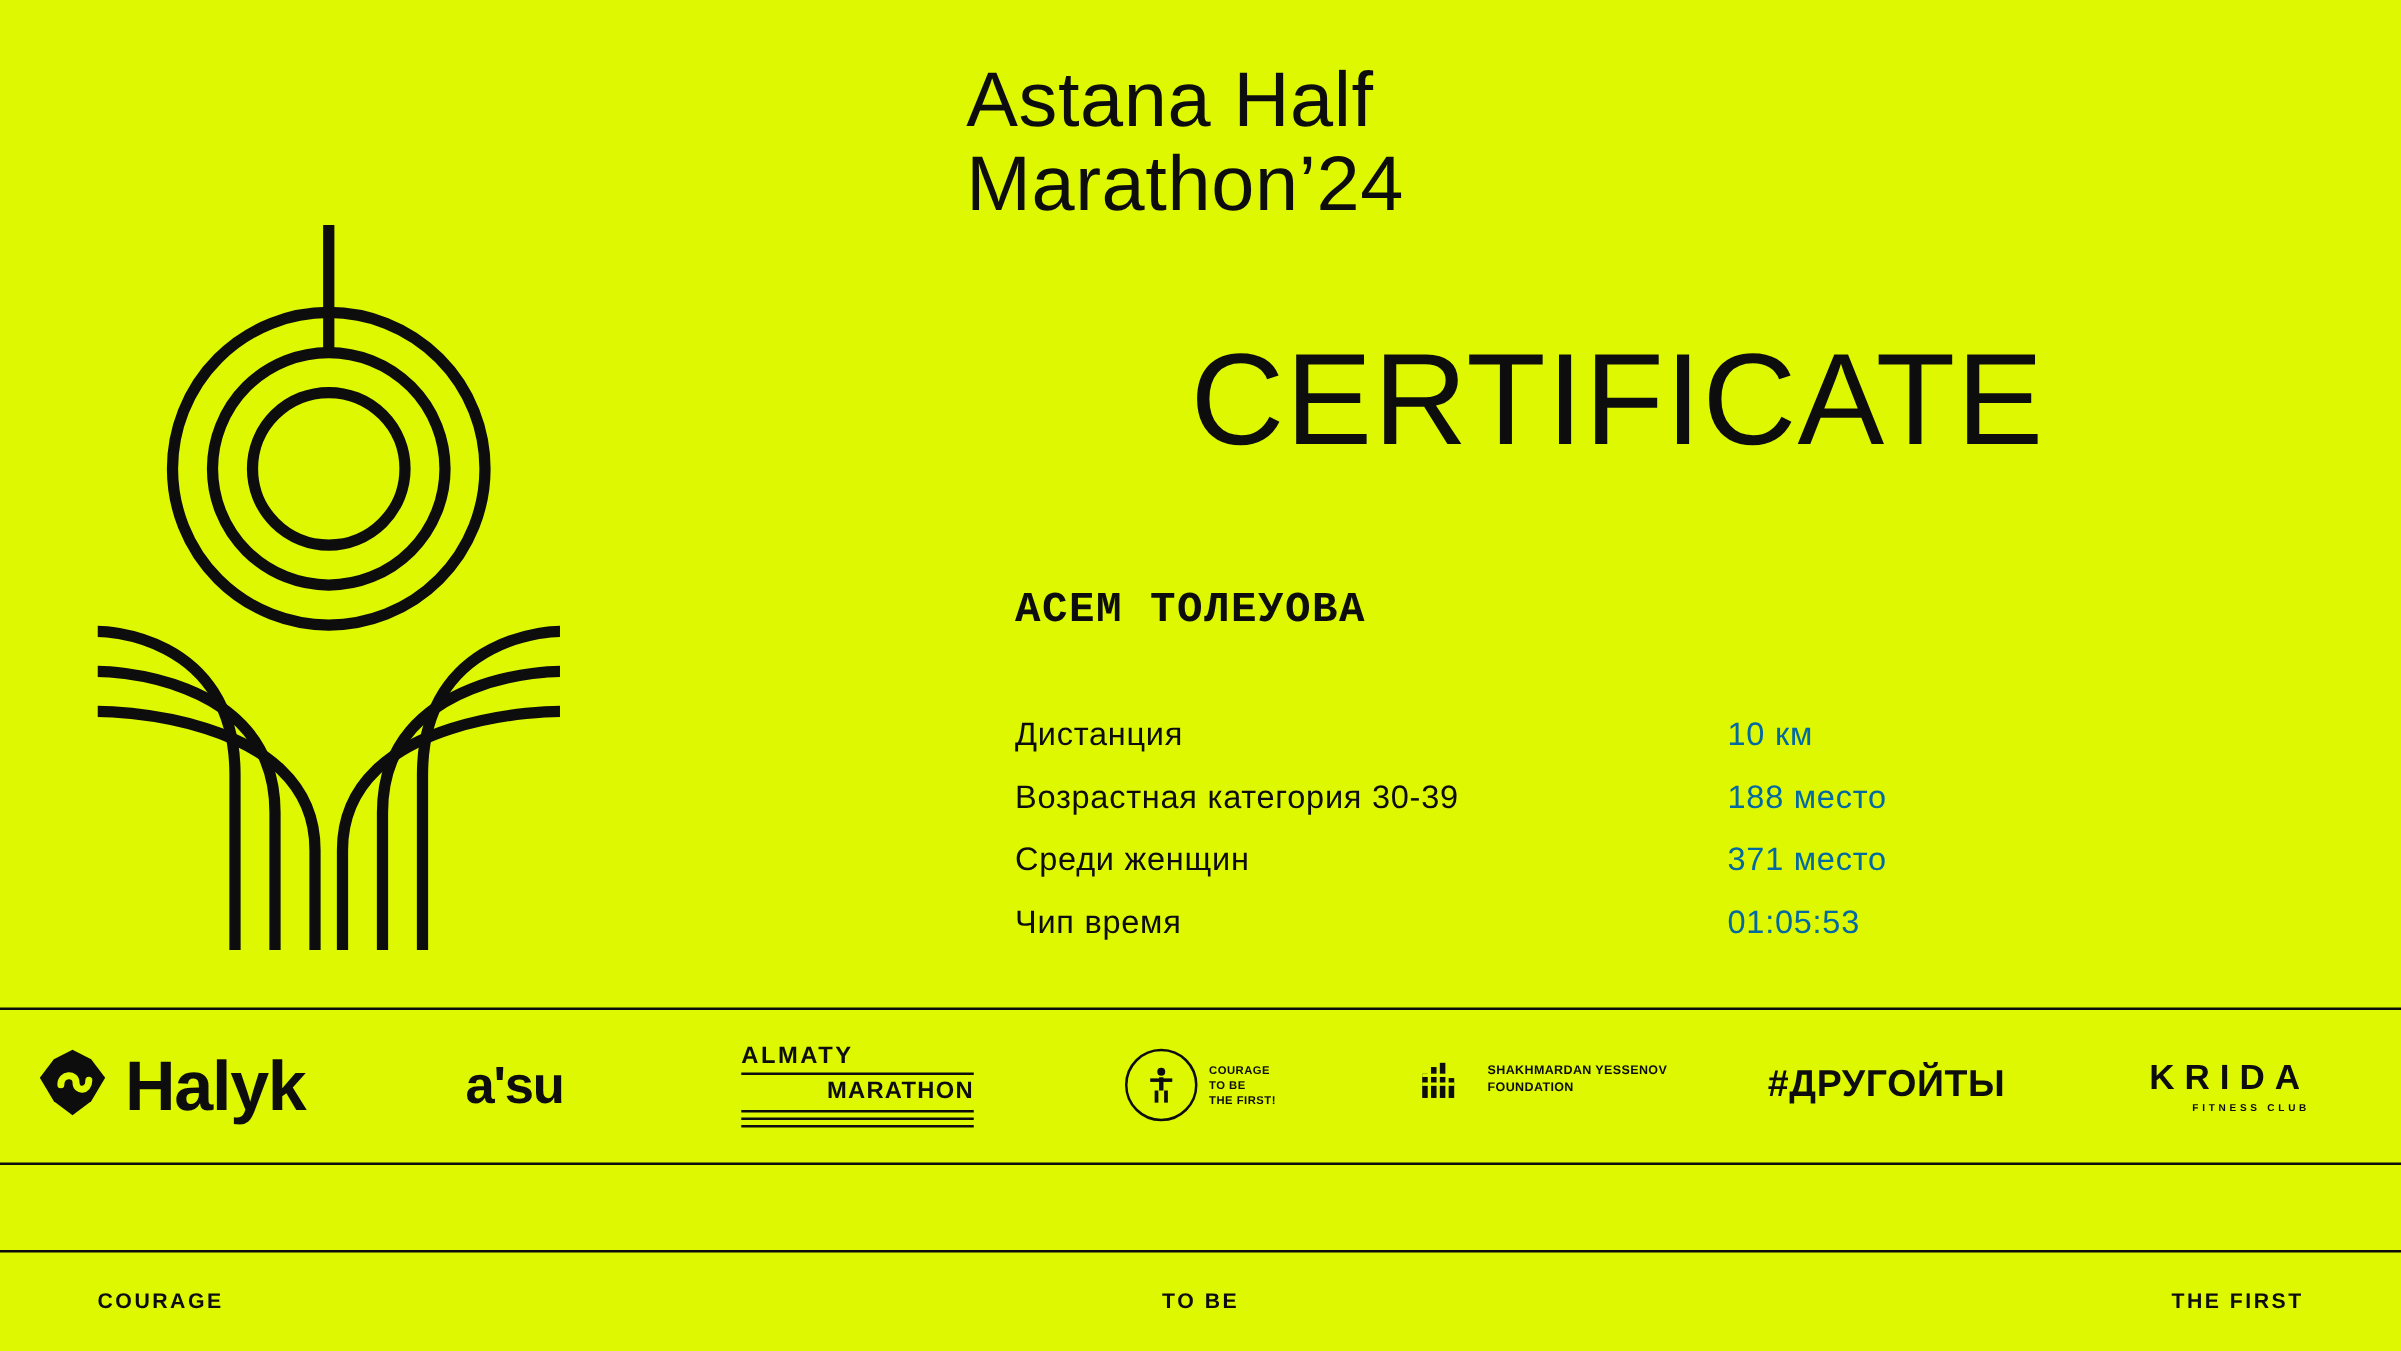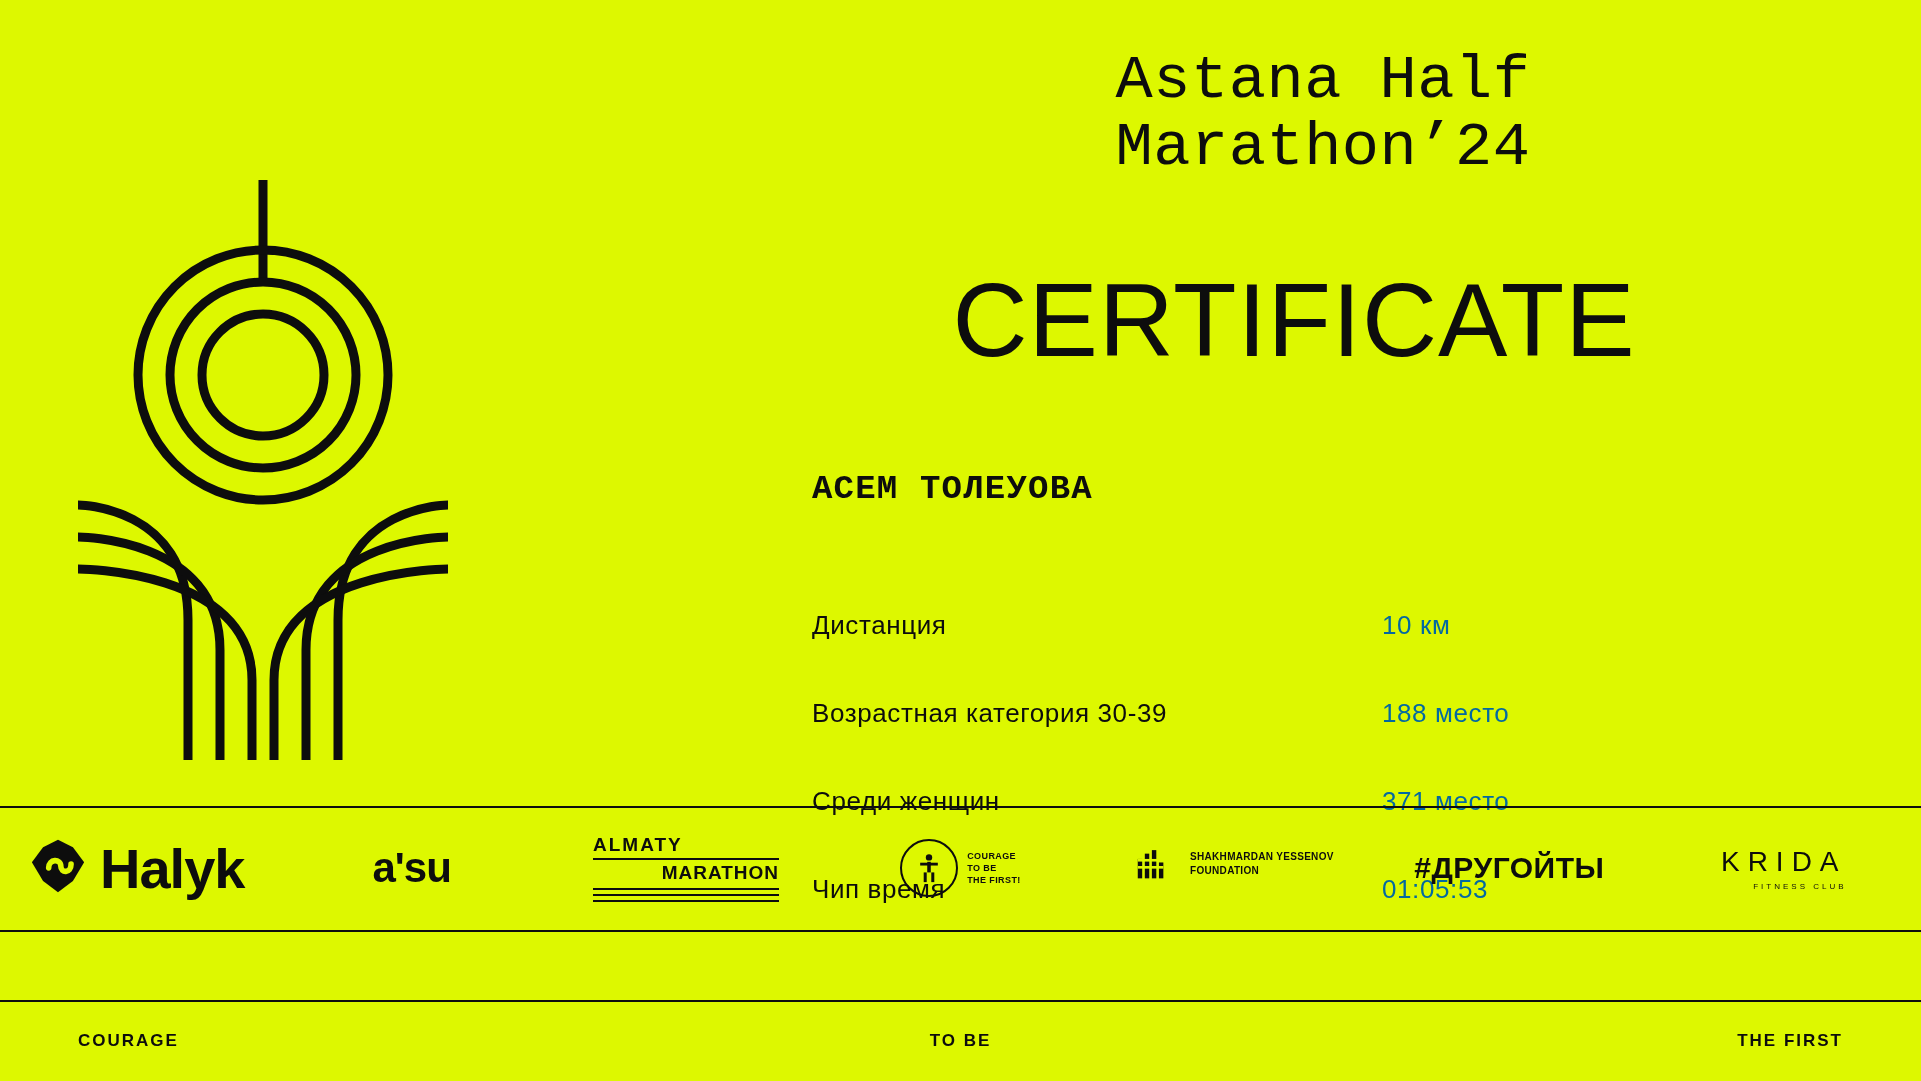--- a/index.html
+++ b/index.html
@@ -22,28 +22,27 @@
     box-sizing: border-box;
     overflow: hidden;
   }
 
   
   .event-title {
     position: absolute;
     right: 48px;
     top: 48px;
     width: 1100px;
-    text-align: center;
+    text-align: left;
     font-size: 62px;
     line-height: 1.08;
     font-weight: 500;
     letter-spacing: 0.5px;
     color: #0d0d0d;
     white-space: pre-line;
-    font-family: Liberation Mono, monospace;
   }
 
   .cert-word {
     position: absolute;
     right: 52px;
     top: 268px;
     width: 1150px;
     text-align: center;
     font-size: 104px;
     line-height: 1;
@@ -68,21 +67,20 @@
   .results {
     position: absolute;
     left: 812px;
     top: 572px;
     width: 780px;
   }
   .result-row {
     display: flex;
     align-items: baseline;
     height: 50px;
-    margin-top: 38px;
   }
   .result-label {
     width: 570px;
     font-size: 26px;
     letter-spacing: 0.6px;
     color: #0d0d0d;
   }
   .result-value {
     font-size: 26px;
     letter-spacing: 0.6px;
@@ -220,21 +218,21 @@
 
   
   .drugoity {
     font-size: 30px;
     font-weight: bold;
     letter-spacing: 0.5px;
     color: #0d0d0d;
   }
 
   
-  .krida { text-align: center; }
+  .krida { text-align: center; font-weight: bold; }
   .krida-word {
     font-size: 28px;
     letter-spacing: 8px;
     color: #0d0d0d;
   }
   .krida-sub {
     font-size: 8px;
     letter-spacing: 3px;
     color: #0d0d0d;
     margin-top: 4px;

